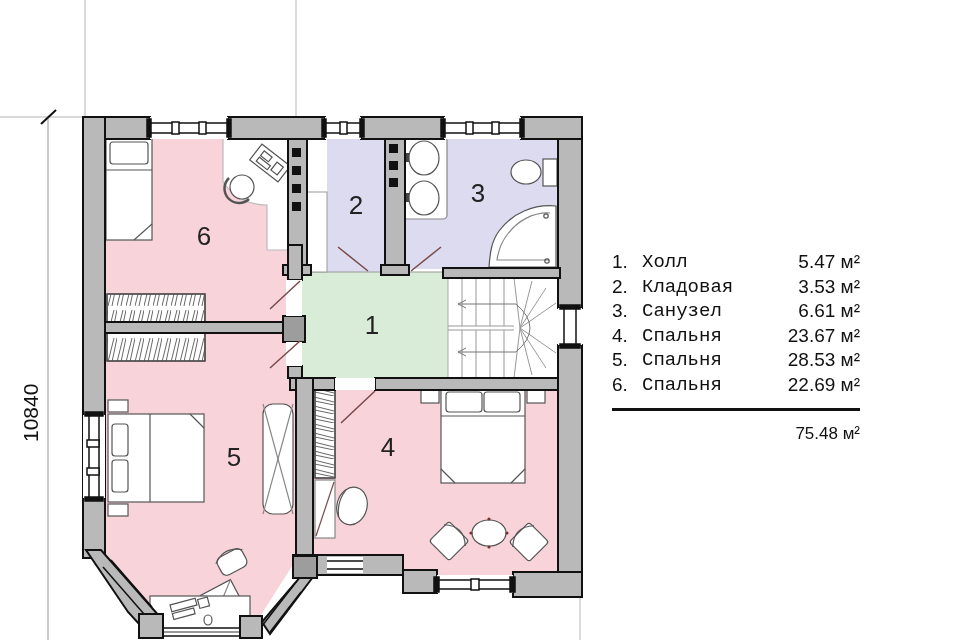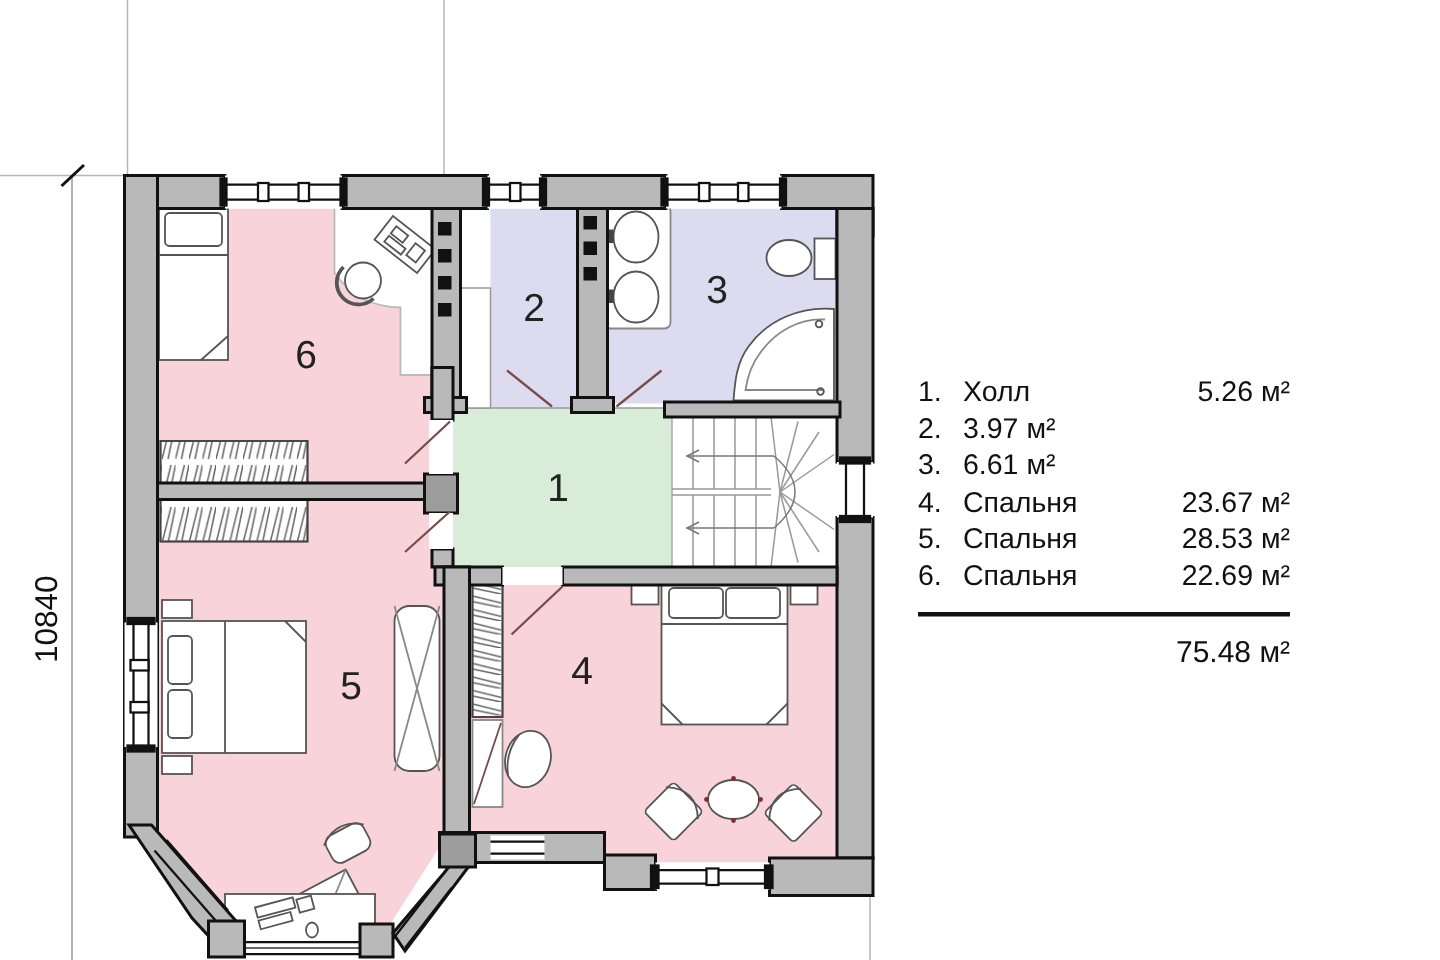--- a/index.html
+++ b/index.html
@@ -2,24 +2,24 @@
 <html><head>
 <meta charset="utf-8">
 <style>
   html,body{margin:0;padding:0;background:#fff;}
   .stage{position:relative;width:960px;height:640px;background:#ffffff;overflow:hidden;
          font-family:"Liberation Sans", sans-serif;}
   .plan-svg{position:absolute;left:0;top:0;}
   .legend{position:absolute;left:612px;top:250px;width:248px;color:#111;font-size:19px;}
   .legend-row{display:flex;line-height:24.6px;}
   .li-num{width:30px;}
-  .li-name{flex:1;}
+  .li-name{flex:1;font-family:Liberation Mono, monospace;}
   .li-area{text-align:right;white-space:nowrap;}
   .legend-divider{border-top:3px solid #111;margin-top:10px;height:0;}
-  .legend-total{text-align:right;margin-top:13px;font-size:20px;}
+  .legend-total{text-align:right;margin-top:13px;font-size:17px;}
   svg text.room-num{font-family:"Liberation Sans",sans-serif;font-size:26px;fill:#222;}
   svg text.dim{font-family:"Liberation Sans",sans-serif;font-size:21px;fill:#111;}
 </style>
 </head>
 <body>
 
 <div class="stage">
 
 <svg class="plan-svg" width="960" height="640" viewBox="0 0 960 640">
   <defs>
@@ -316,28 +316,30 @@
     <text class="room-num" x="388" y="456">4</text>
     <text class="room-num" x="234" y="466">5</text>
     <text class="room-num" x="204" y="245">6</text>
   </g>
 </svg>
 
 <div class="legend">
   <div class="legend-row">
     <span class="li-num">1.</span>
     <span class="li-name">Холл</span>
-    <span class="li-area">5.26 м²</span>
+    <span class="li-area">5.47 м²</span>
   </div>
   <div class="legend-row">
     <span class="li-num">2.</span>
-    <span class="li-area">3.97 м²</span>
+    <span class="li-name">Кладовая</span>
+    <span class="li-area">3.53 м²</span>
   </div>
   <div class="legend-row">
     <span class="li-num">3.</span>
+    <span class="li-name">Санузел</span>
     <span class="li-area">6.61 м²</span>
   </div>
   <div class="legend-row">
     <span class="li-num">4.</span>
     <span class="li-name">Спальня</span>
     <span class="li-area">23.67 м²</span>
   </div>
   <div class="legend-row">
     <span class="li-num">5.</span>
     <span class="li-name">Спальня</span>

